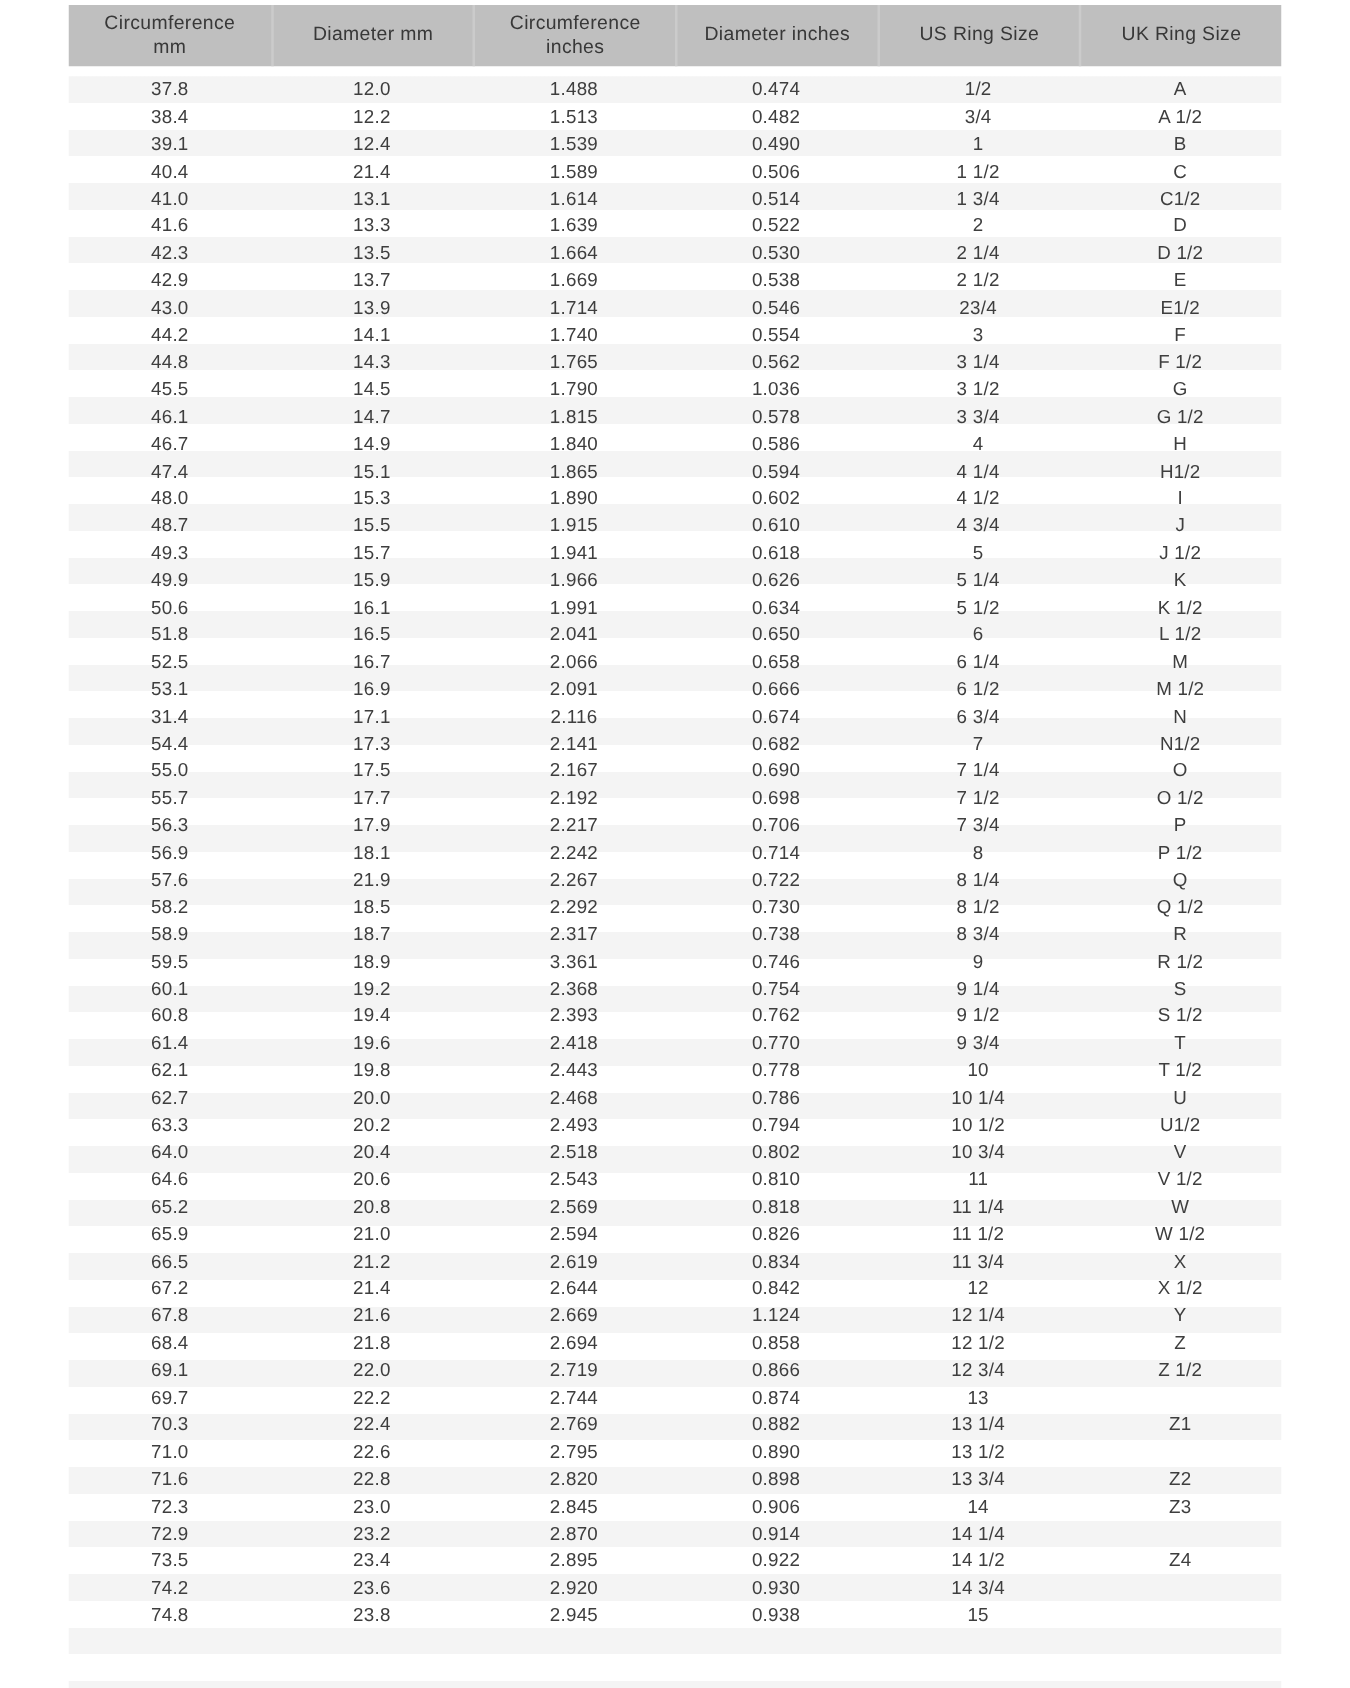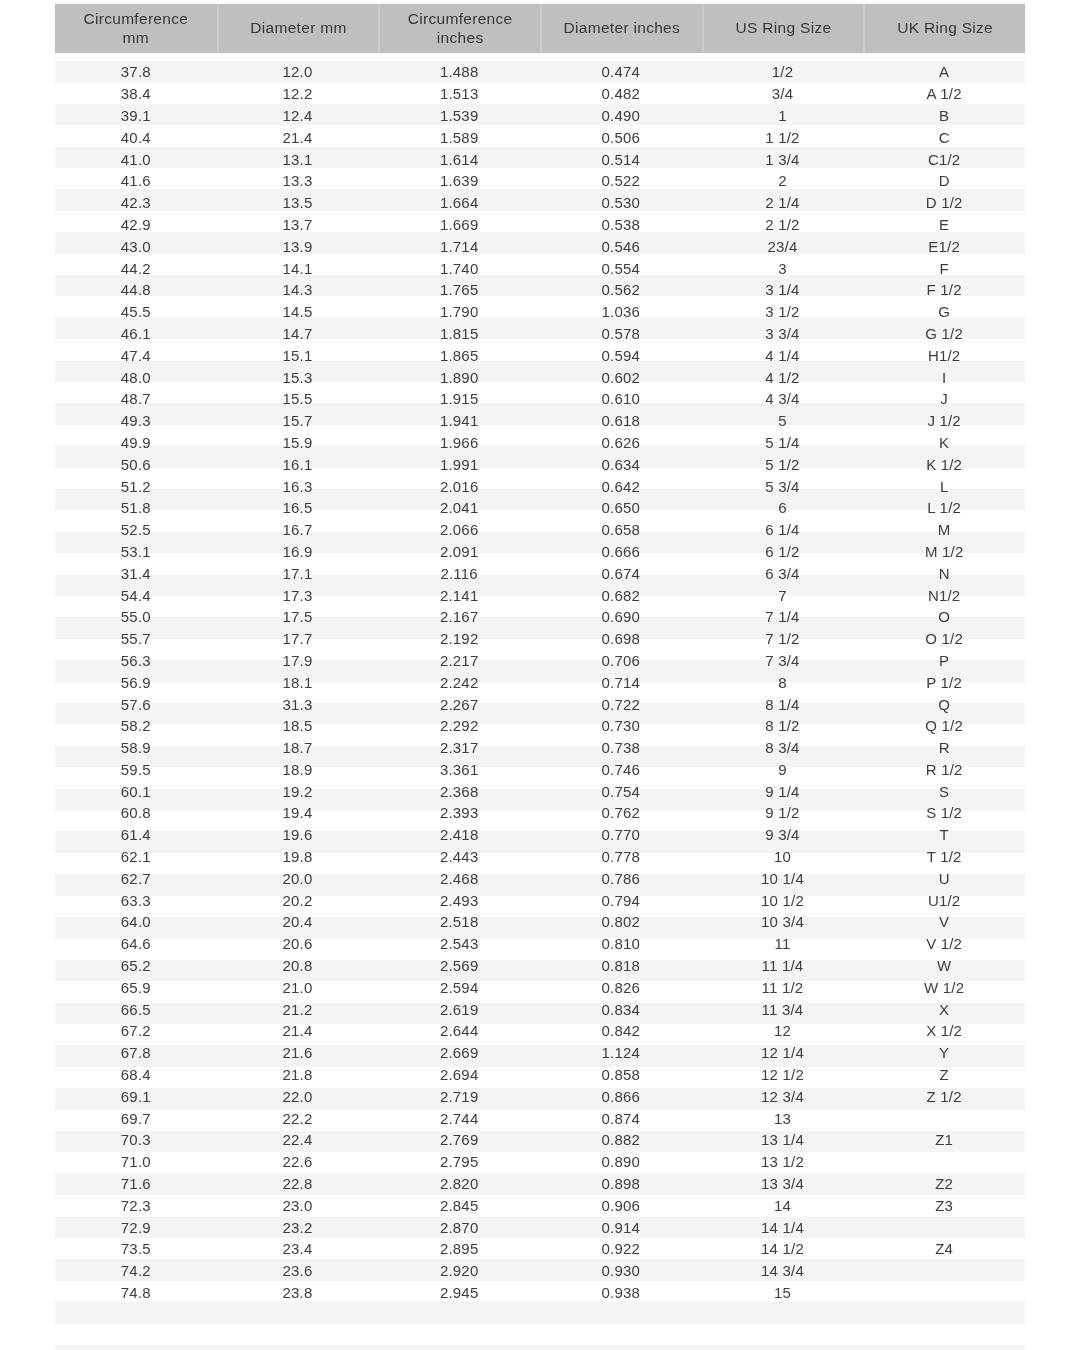--- a/index.html
+++ b/index.html
@@ -181,20 +181,28 @@
       </div>
       <div class="tr">
         <div class="td">46.1</div>
         <div class="td">14.7</div>
         <div class="td">1.815</div>
         <div class="td">0.578</div>
         <div class="td">3 3/4</div>
         <div class="td">G 1/2</div>
       </div>
       <div class="tr">
+        <div class="td">46.7</div>
+        <div class="td">14.9</div>
+        <div class="td">1.840</div>
+        <div class="td">0.586</div>
+        <div class="td">4</div>
+        <div class="td">H</div>
+      </div>
+      <div class="tr">
         <div class="td">47.4</div>
         <div class="td">15.1</div>
         <div class="td">1.865</div>
         <div class="td">0.594</div>
         <div class="td">4 1/4</div>
         <div class="td">H1/2</div>
       </div>
       <div class="tr">
         <div class="td">48.0</div>
         <div class="td">15.3</div>
@@ -229,28 +237,20 @@
       </div>
       <div class="tr">
         <div class="td">50.6</div>
         <div class="td">16.1</div>
         <div class="td">1.991</div>
         <div class="td">0.634</div>
         <div class="td">5 1/2</div>
         <div class="td">K 1/2</div>
       </div>
       <div class="tr">
-        <div class="td">51.2</div>
-        <div class="td">16.3</div>
-        <div class="td">2.016</div>
-        <div class="td">0.642</div>
-        <div class="td">5 3/4</div>
-        <div class="td">L</div>
-      </div>
-      <div class="tr">
         <div class="td">51.8</div>
         <div class="td">16.5</div>
         <div class="td">2.041</div>
         <div class="td">0.650</div>
         <div class="td">6</div>
         <div class="td">L 1/2</div>
       </div>
       <div class="tr">
         <div class="td">52.5</div>
         <div class="td">16.7</div>
@@ -310,21 +310,21 @@
       <div class="tr">
         <div class="td">56.9</div>
         <div class="td">18.1</div>
         <div class="td">2.242</div>
         <div class="td">0.714</div>
         <div class="td">8</div>
         <div class="td">P 1/2</div>
       </div>
       <div class="tr">
         <div class="td">57.6</div>
-        <div class="td">31.3</div>
+        <div class="td">21.9</div>
         <div class="td">2.267</div>
         <div class="td">0.722</div>
         <div class="td">8 1/4</div>
         <div class="td">Q</div>
       </div>
       <div class="tr">
         <div class="td">58.2</div>
         <div class="td">18.5</div>
         <div class="td">2.292</div>
         <div class="td">0.730</div>

